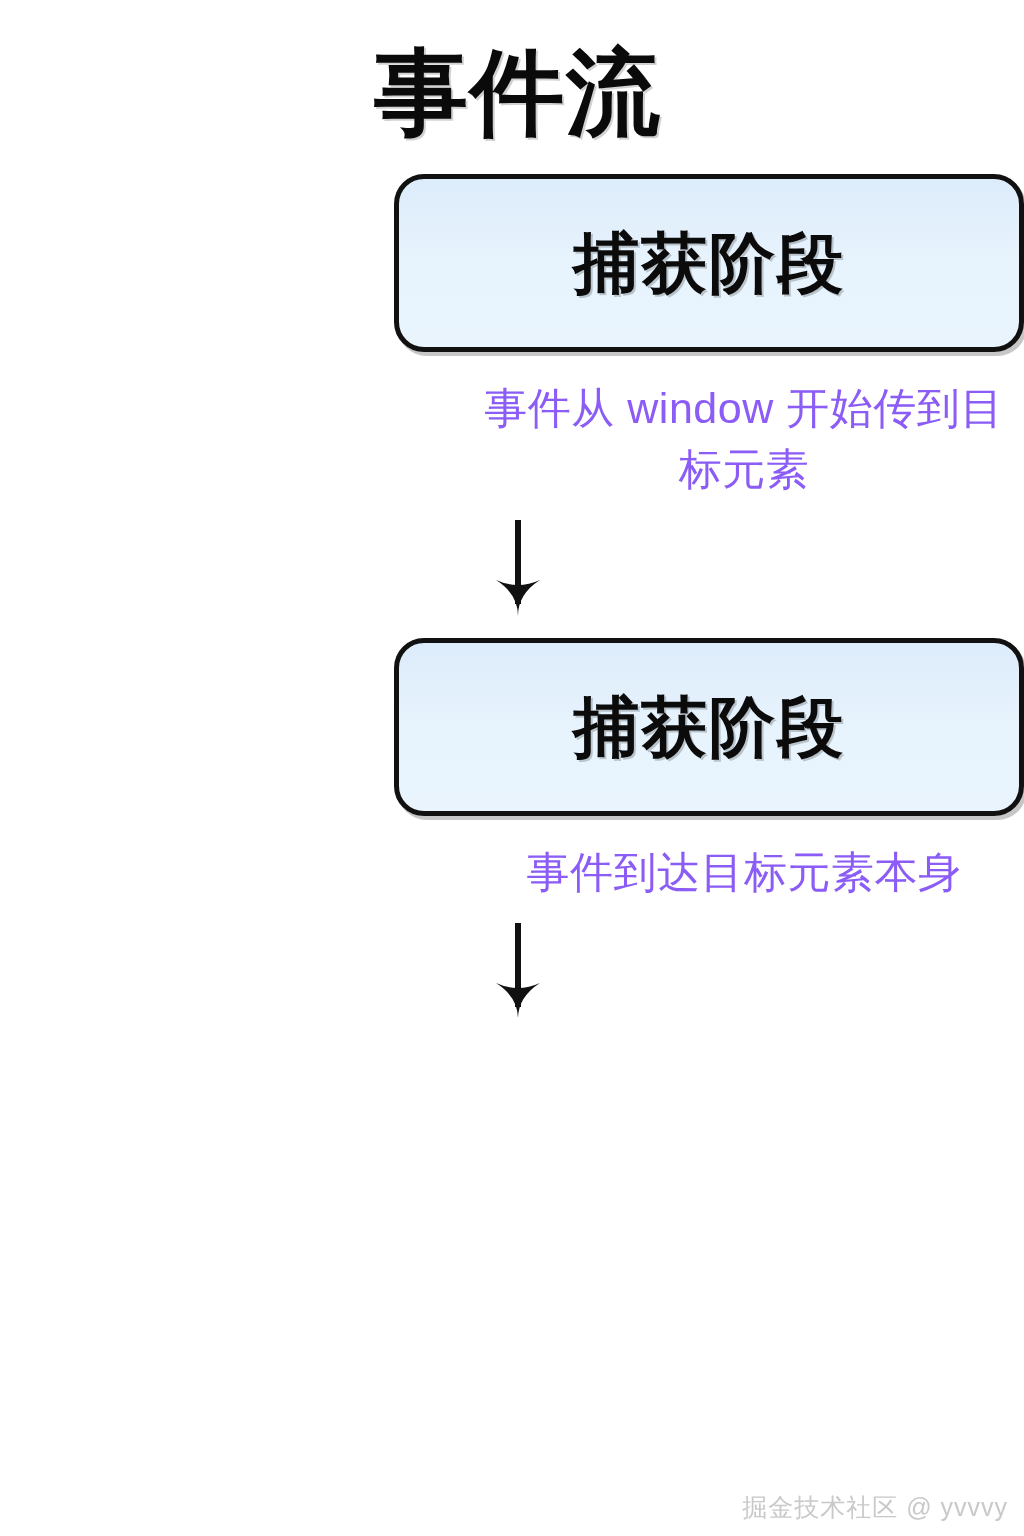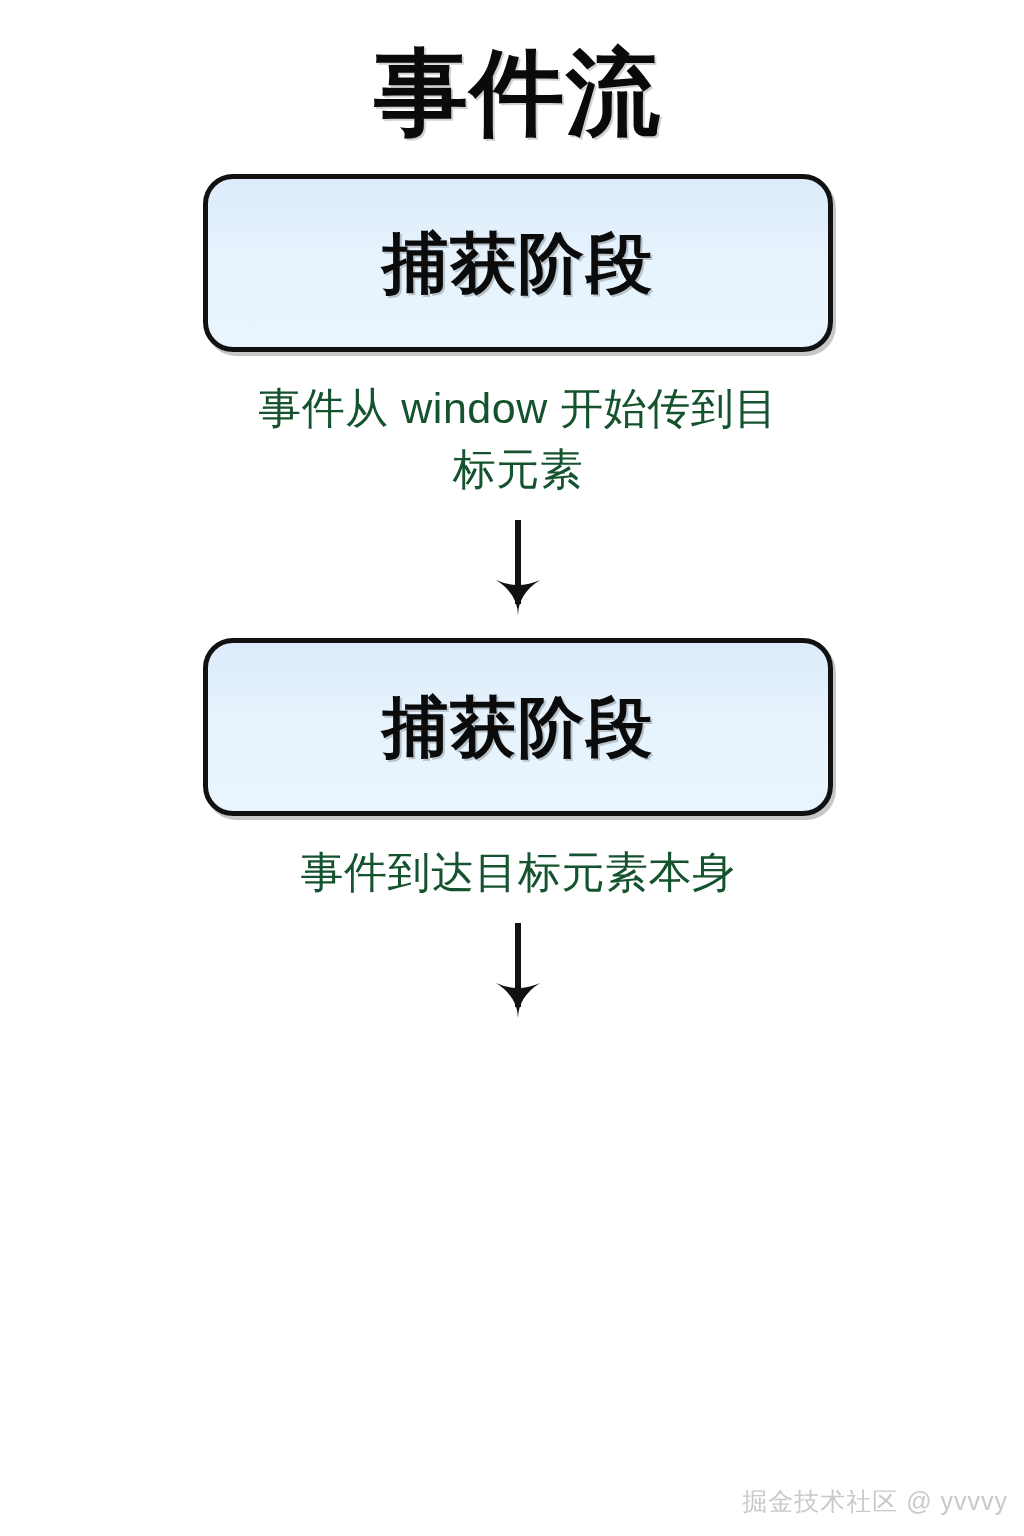--- a/index.html
+++ b/index.html
@@ -45,21 +45,21 @@
     width: 100%;
     display: flex;
     flex-direction: column;
     align-items: center;
   }
 
   .stage {
     width: 100%;
     display: flex;
     flex-direction: column;
-    align-items: center;
+    align-items: flex-end;
   }
 
   .stage-box {
     width: 630px;
     height: 178px;
     box-sizing: border-box;
     border: 5px solid #111111;
     border-radius: 30px;
     background: linear-gradient(180deg, #ddecfb 0%, #e8f4fd 55%, #e9f4fd 100%);
     display: flex;
@@ -77,38 +77,38 @@
     line-height: 1;
   }
 
   .stage-desc {
     margin-top: 26px;
     width: 560px;
     text-align: center;
     font-size: 43px;
     font-weight: 400;
     line-height: 1.42;
-    color: #14532d;
+    color: #8b5cf6;
     letter-spacing: 0.5px;
   }
 
   
   .arrow {
     margin-top: 18px;
     margin-bottom: 20px;
     width: 70px;
     height: 100px;
     display: block;
   }
 
   
   .watermark {
     position: absolute;
     right: 16px;
-    bottom: 18px;
+    bottom: 12px;
     font-size: 25px;
     font-weight: 400;
     color: #c9c9c9;
     letter-spacing: 1px;
     white-space: nowrap;
   }
 </style>
 </head>
 <body>
 

